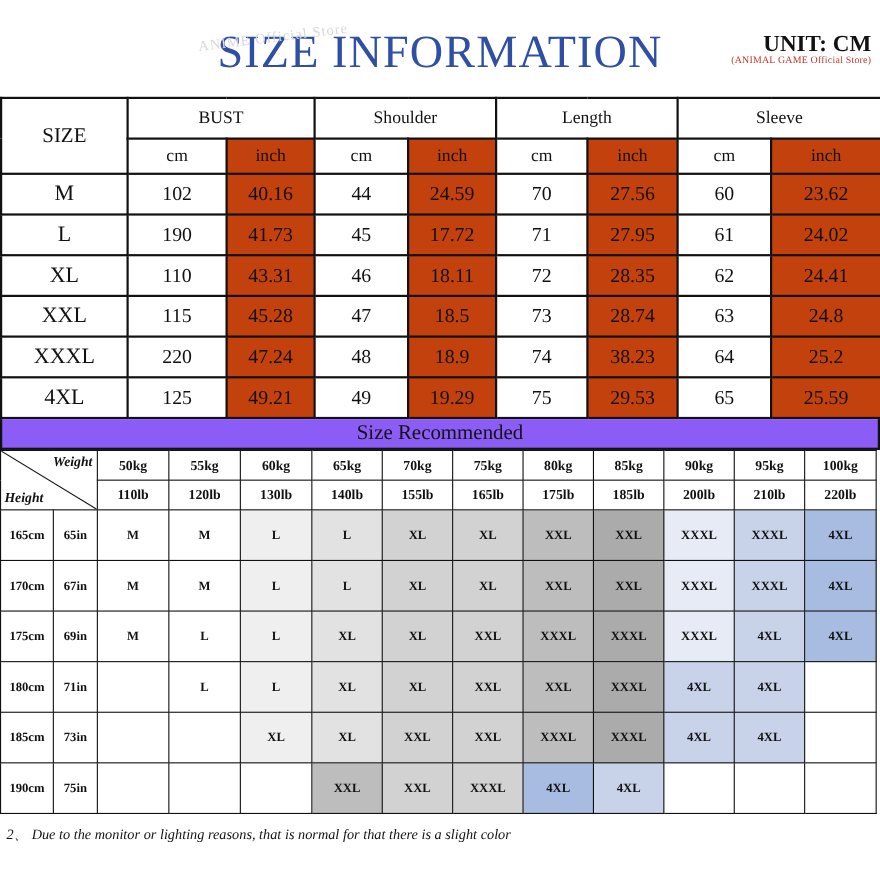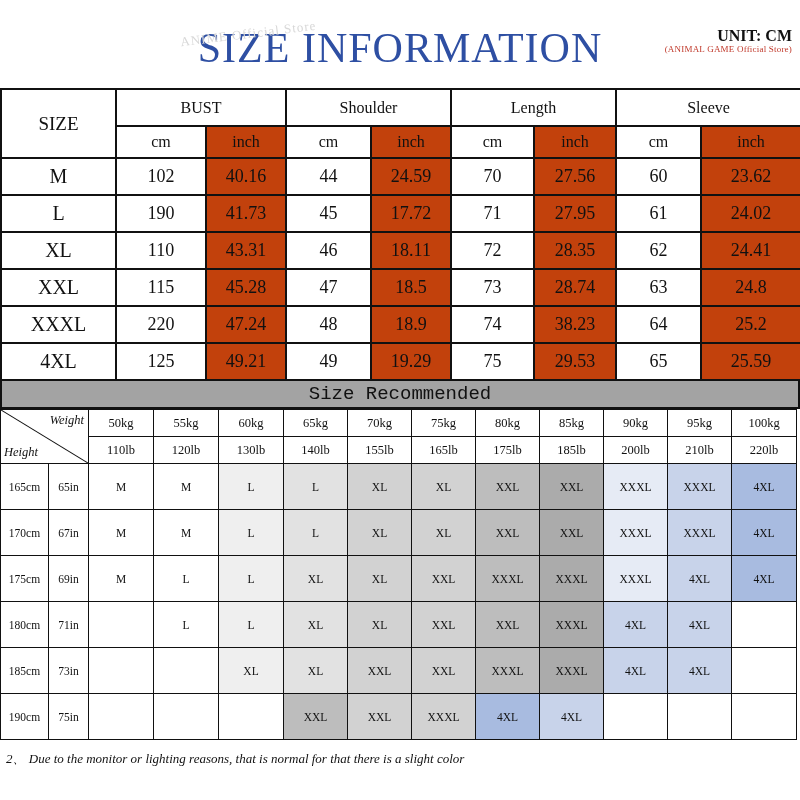--- a/index.html
+++ b/index.html
@@ -38,21 +38,21 @@
   .unit-block {
     position: absolute;
     top: 4px;
     right: 8px;
     text-align: right;
     line-height: 1.05;
   }
   .unit-main {
     font-family: "Liberation Serif", serif;
     font-weight: bold;
-    font-size: 16px;
+    font-size: 21px;
     color: #111;
   }
   .unit-sub {
     font-family: "Liberation Serif", serif;
     font-size: 9px;
     color: #c0392b;
     letter-spacing: 0.2px;
   }
   
   .title {
@@ -101,30 +101,31 @@
     background: #c2410c;
   }
   
   .rec-wrap {
     width: 800px;
   }
   .rec-title {
     border: 2px solid #111;
     border-top: none;
     text-align: center;
-    font-family: Liberation Mono, monospace;
+    font-family: Liberation Serif, serif;
     font-size: 19px;
     height: 26px;
     line-height: 26px;
     color: #111;
-    background: #a3a3a3;
+    background: #8b5cf6;
   }
   .rec-table {
     width: 739px;
     border-top: none;
+    font-weight: bold;
   }
   .rec-table td {
     border: 1px solid #111;
     text-align: center;
     font-family: "Liberation Serif", serif;
     font-size: 12px;
     color: #111;
     height: 26px;
     padding: 0;
   }

